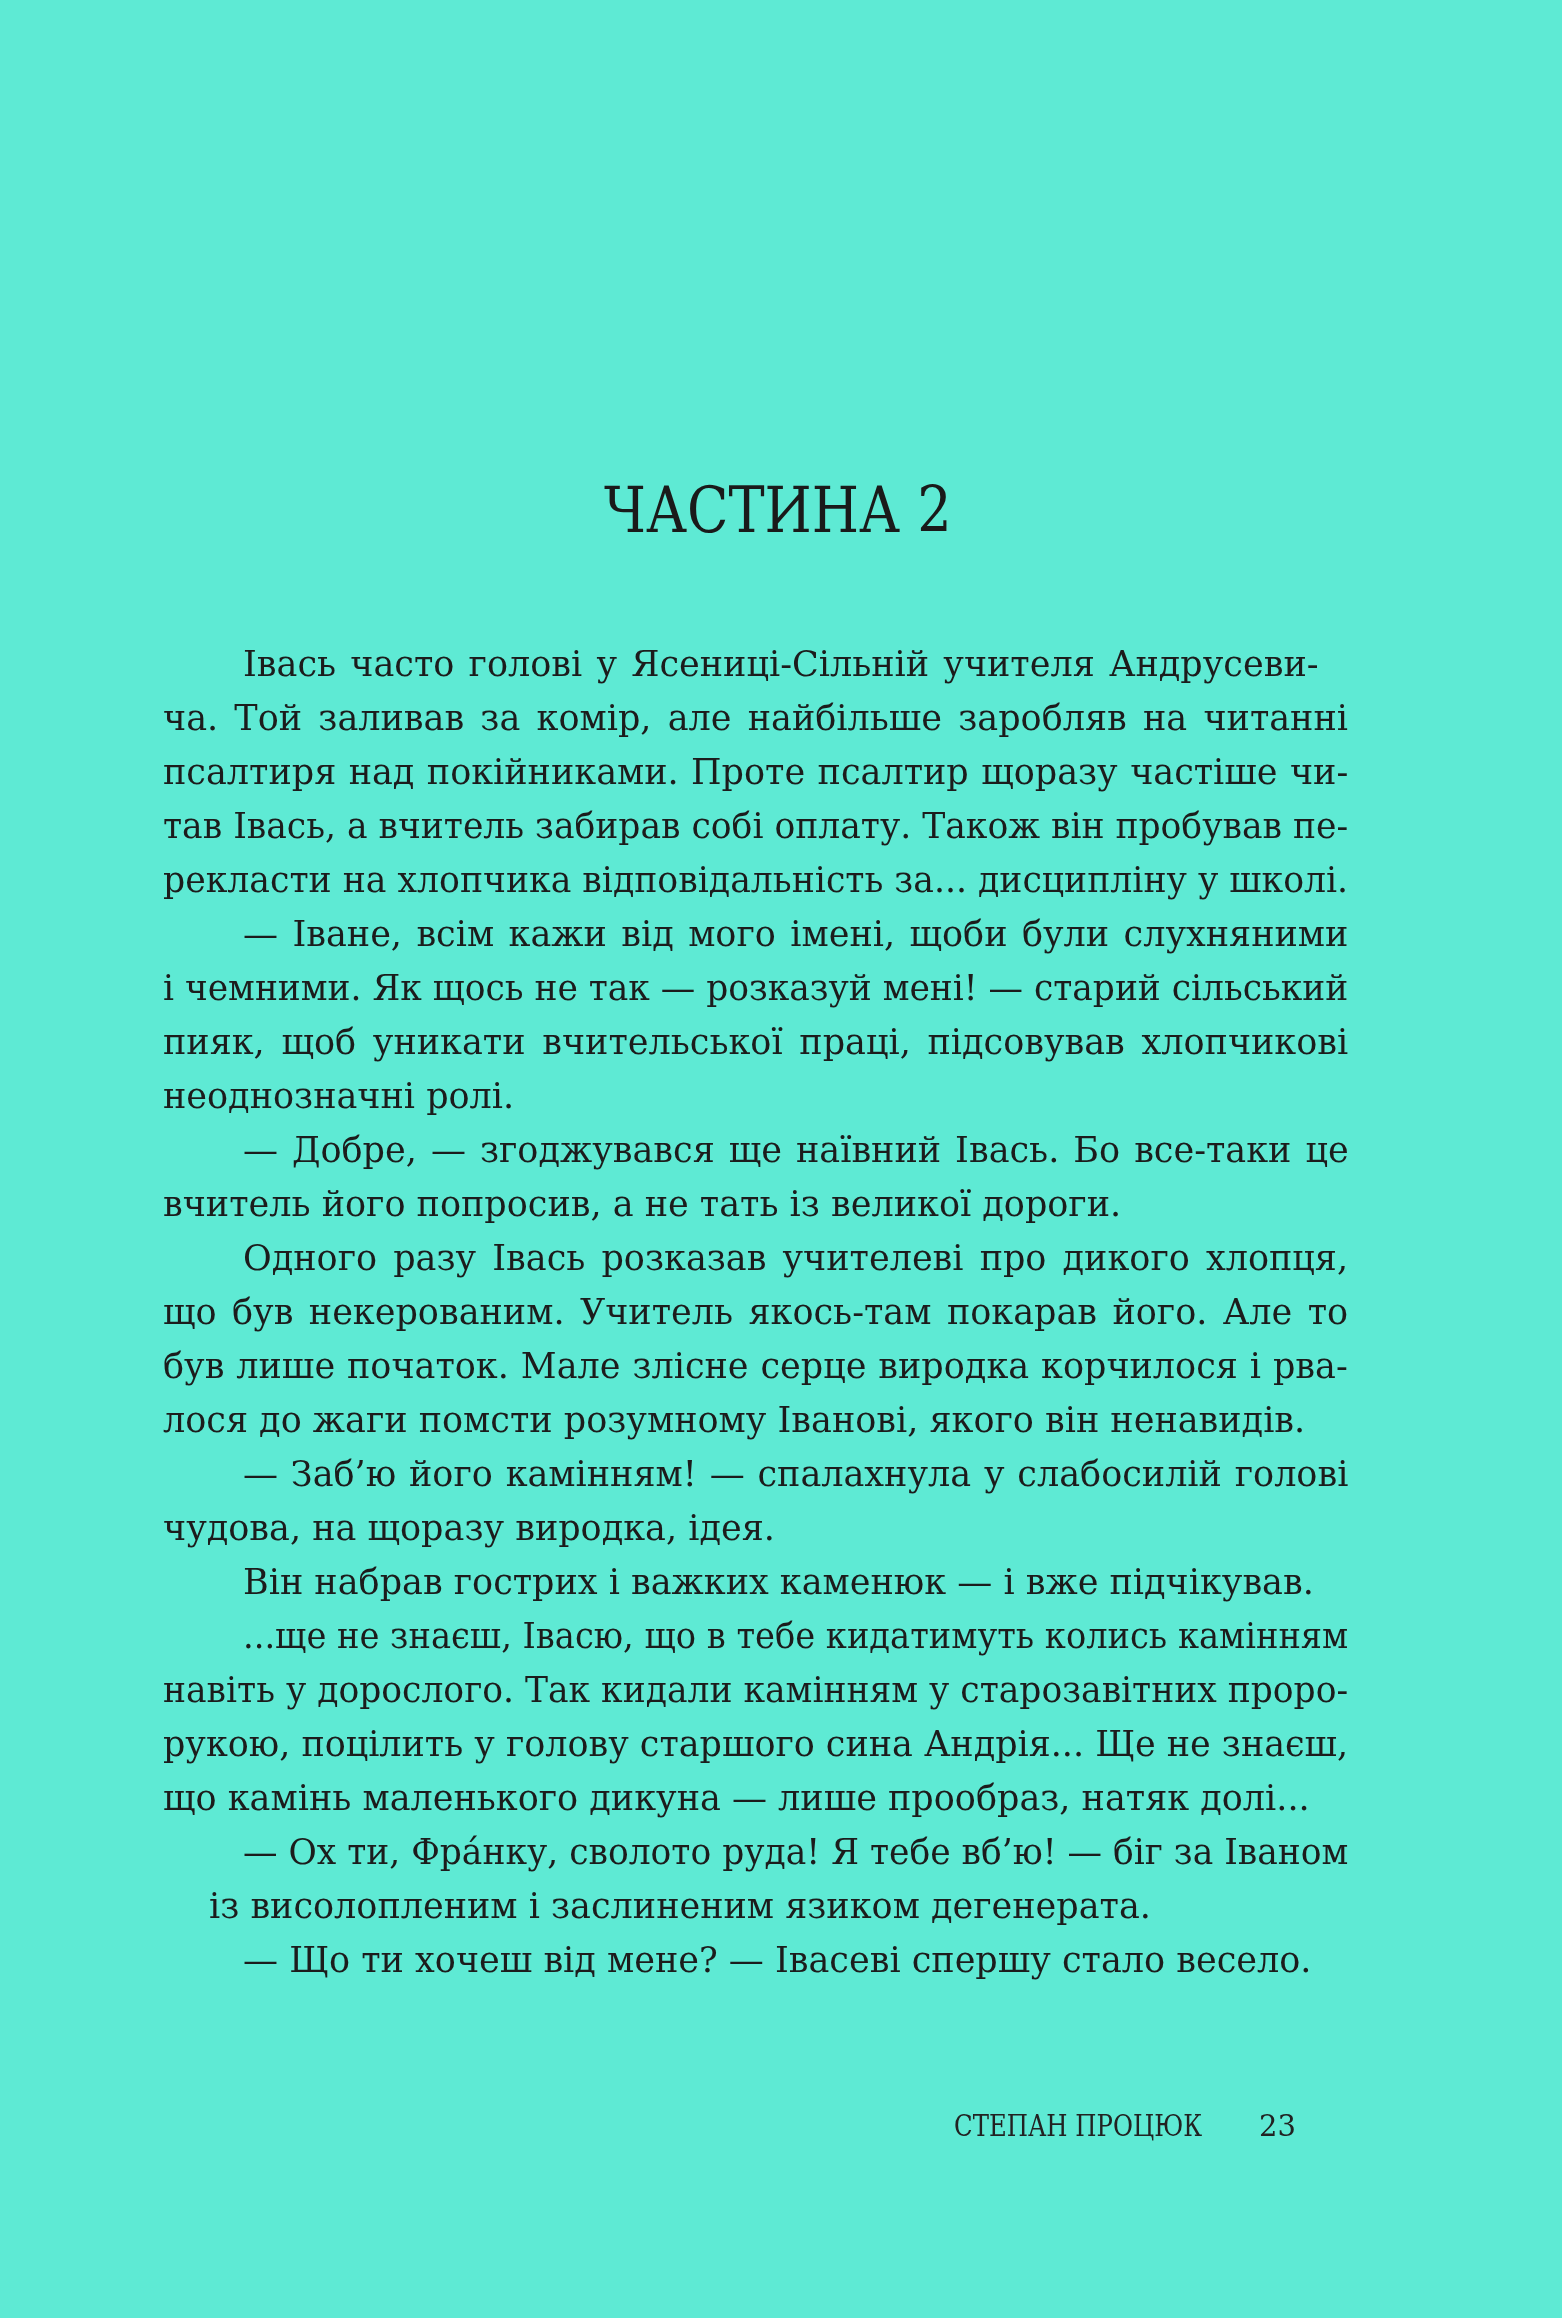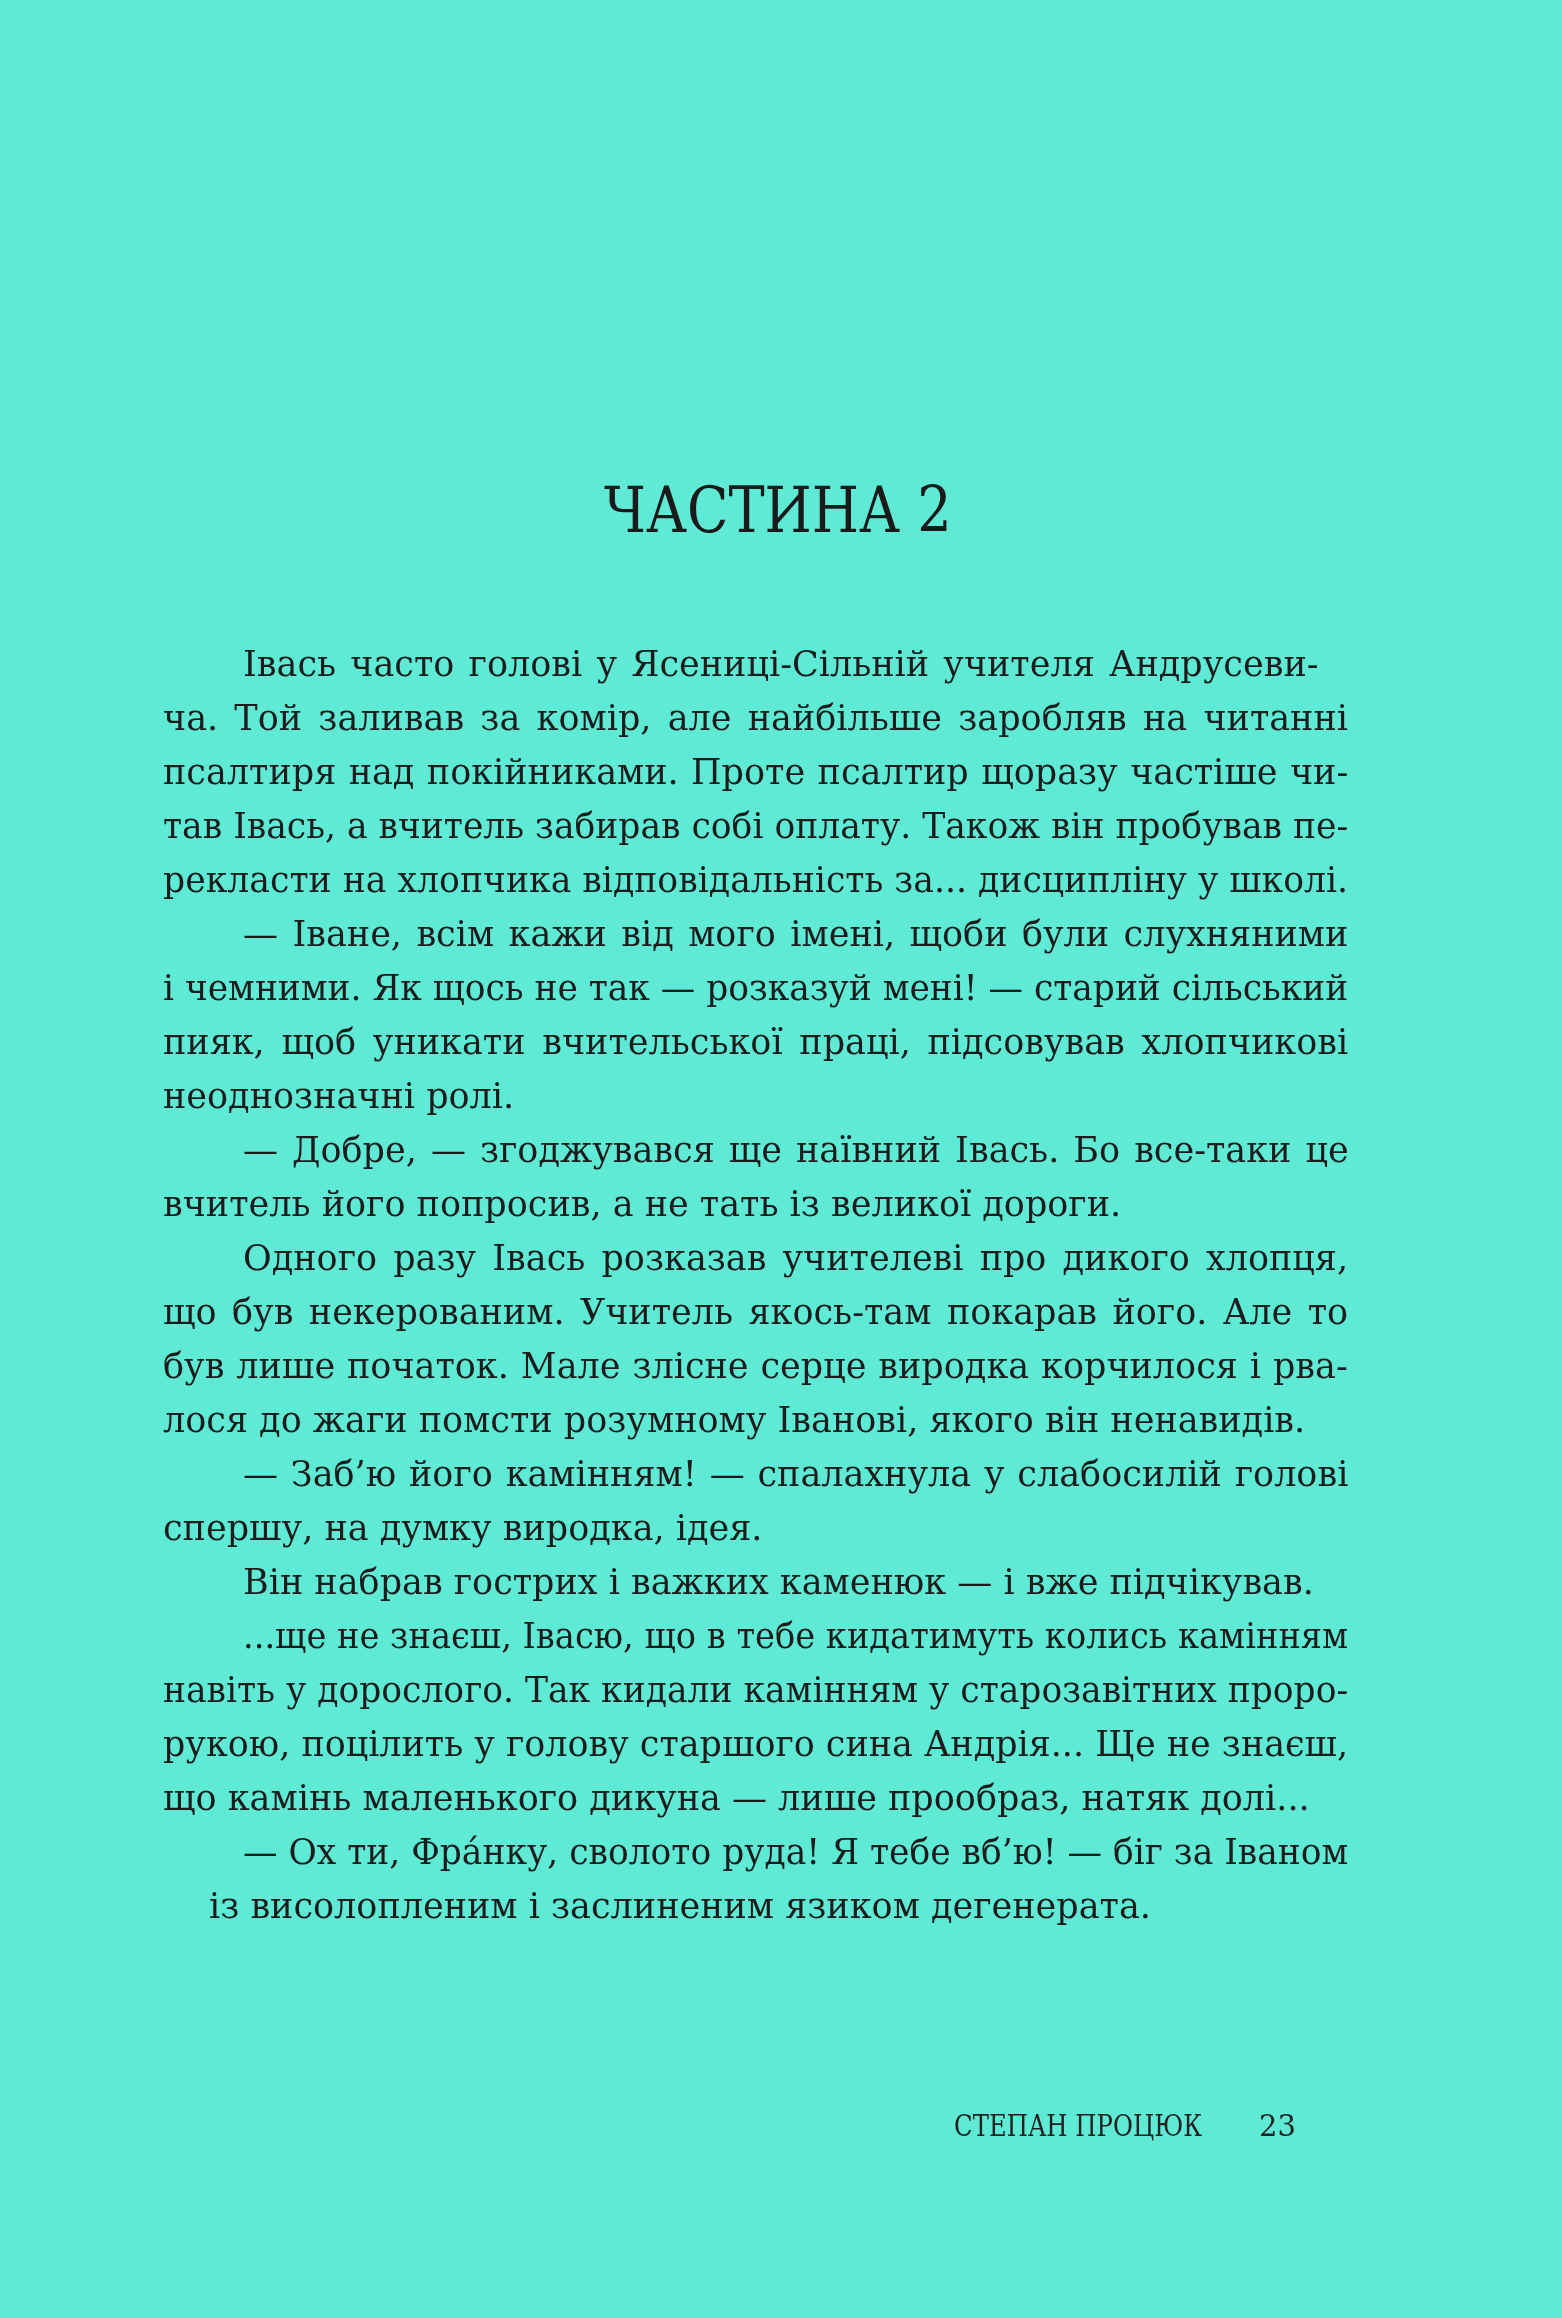--- a/index.html
+++ b/index.html
@@ -53,28 +53,29 @@
     <div class="line"><span style="white-space: nowrap; transform: scaleX(0.9839); transform-origin: 0px 0px;">і чемними. Як щось не так — розказуй мені! — старий сільський</span></div>
     <div class="line"><span style="white-space: nowrap; word-spacing: 5.6px;">пияк, щоб уникати вчительської праці, підсовував хлопчикові</span></div>
     <div class="line last"><span style="white-space: nowrap;">неоднозначні ролі.</span></div>
     <div class="line indent"><span style="white-space: nowrap; word-spacing: 2.9px;">— Добре, — згоджувався ще наївний Івась. Бо все-таки це</span></div>
     <div class="line last"><span style="white-space: nowrap;">вчитель його попросив, а не тать із великої дороги.</span></div>
     <div class="line indent"><span style="white-space: nowrap; word-spacing: 5px;">Одного разу Івась розказав учителеві про дикого хлопця,</span></div>
     <div class="line"><span style="white-space: nowrap; word-spacing: 4.3px;">що був некерованим. Учитель якось-там покарав його. Але то</span></div>
     <div class="line"><span style="white-space: nowrap; word-spacing: 0.8px;">був лише початок. Мале злісне серце виродка корчилося і рва-</span></div>
     <div class="line last"><span style="white-space: nowrap;">лося до жаги помсти розумному Іванові, якого він ненавидів.</span></div>
     <div class="line indent"><span style="white-space: nowrap; word-spacing: 1.7px;">— Заб’ю його камінням! — спалахнула у слабосилій голові</span></div>
-    <div class="line last"><span style="white-space: nowrap;">спершу, на думку виродка, ідея.</span></div>
+    <div class="line last"><span style="white-space: nowrap;">чудова, на щоразу виродка, ідея.</span></div>
     <div class="line indent last"><span style="white-space: nowrap;">Він набрав гострих і важких каменюк — і вже підчікував.</span></div>
     <div class="line indent"><span style="white-space: nowrap; transform: scaleX(0.962); transform-origin: 0px 0px;">...ще не знаєш, Івасю, що в тебе кидатимуть колись камінням</span></div>
     <div class="line"><span style="white-space: nowrap; transform: scaleX(0.9862); transform-origin: 0px 0px;">навіть у дорослого. Так кидали камінням у старозавітних проро-</span></div>
     <div class="line"><span style="white-space: nowrap; transform: scaleX(0.9981); transform-origin: 0px 0px;">рукою, поцілить у голову старшого сина Андрія... Ще не знаєш,</span></div>
     <div class="line last"><span style="white-space: nowrap;">що камінь маленького дикуна — лише прообраз, натяк долі...</span></div>
     <div class="line indent"><span style="white-space: nowrap; transform: scaleX(0.9854); transform-origin: 0px 0px;">— Ох ти, Фра́нку, сволото руда! Я тебе вб’ю! — біг за Іваном</span></div>
     <div class="line last"><span style="white-space: nowrap; margin-left: 46px;">із висолопленим і заслиненим язиком дегенерата.</span></div>
+    <div class="line indent last"><span style="white-space: nowrap;">— Що ти хочеш від мене? — Івасеві спершу стало весело.</span></div>
   </div>
 
   <div class="footer">
     <span class="footer-author">СТЕПАН ПРОЦЮК</span>
     <span class="footer-page">23</span>
   </div>
 </div>
 
 
 </body></html>

